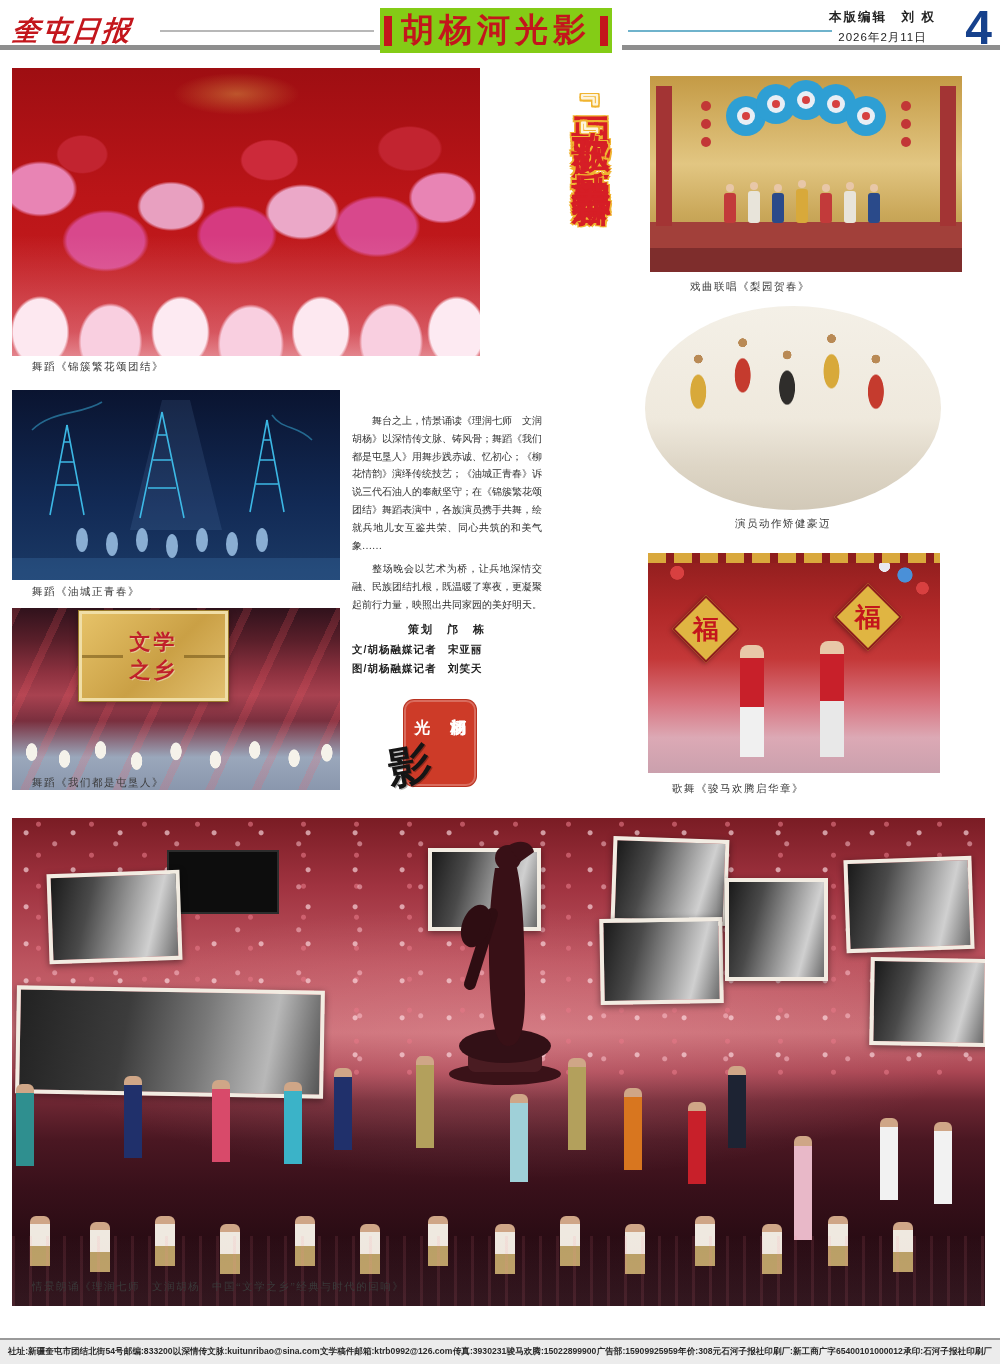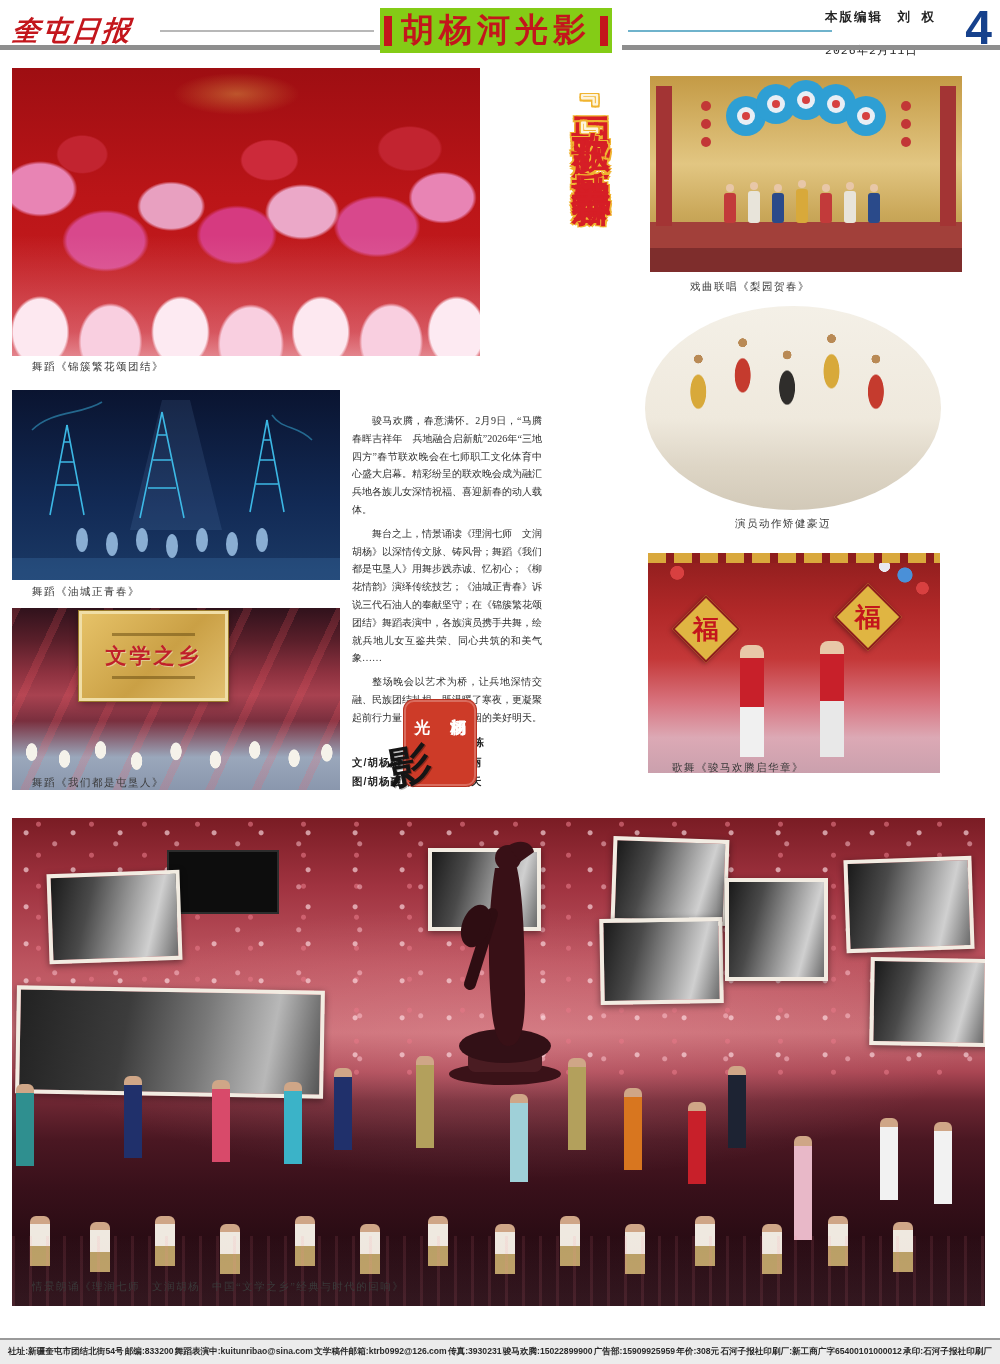--- a/index.html
+++ b/index.html
@@ -10,23 +10,23 @@
             transform:skewX(-6deg);letter-spacing:2px;font-style:italic;}
   .rule{position:absolute;}
   .rule-gray-thin{left:160px;top:30px;width:214px;height:2px;background:#b8b8b8;}
   .rule-blue-thin{left:628px;top:30px;width:204px;height:2px;background:#6fb3cc;}
   .rule-thick{top:45px;height:5px;background:#8e8e8e;}
   .seg-left{left:0;width:588px;}
   .seg-right{left:622px;width:378px;}
   .section-title-wrap{position:absolute;left:380px;top:8px;display:flex;align-items:center;gap:9px;background:#84cc16;padding:0 4px;z-index:2;}
   .tbar{display:inline-block;width:8px;height:30px;background:#c3161c;}
   .stitle{font-size:33px;font-weight:bold;color:#c3161c;letter-spacing:5px;white-space:nowrap;}
-  .edit-info{position:absolute;right:64px;top:9px;text-align:left;font-family:Liberation Mono, monospace;color:#222;}
+  .edit-info{position:absolute;right:64px;top:9px;text-align:center;font-family:Liberation Sans, sans-serif;color:#222;}
   .edit-line{font-size:12.5px;font-weight:bold;letter-spacing:2px;}
-  .date-line{font-size:11.5px;margin-top:17px;letter-spacing:1px;}
+  .date-line{font-size:11.5px;margin-top:4px;letter-spacing:1px;}
   .pagenum{position:absolute;right:8px;top:0px;font-size:48px;font-weight:bold;color:#16418c;
            font-family:"Liberation Sans",sans-serif;}
   
   .photo{position:absolute;overflow:hidden;}
   .caption{position:absolute;font-size:10.5px;color:#3a3a3a;letter-spacing:1.5px;white-space:nowrap;}
   
   .photo1{left:12px;top:68px;width:468px;height:288px;
     background:
       radial-gradient(40px 30px at 15% 30%,#c22430 0 60%,transparent 65%),
       radial-gradient(45px 32px at 55% 32%,#cc2a3a 0 60%,transparent 65%),
@@ -52,21 +52,21 @@
       linear-gradient(180deg,transparent 0%,rgba(245,190,210,.35) 80%,rgba(250,215,228,.55) 100%);}
   
   .photo2{left:12px;top:390px;width:328px;height:190px;background:#0c1838;}
   
   .photo3{left:12px;top:608px;width:328px;height:182px;
     background:
       repeating-linear-gradient(115deg,rgba(255,90,100,.18) 0 8px,transparent 8px 42px),
       linear-gradient(180deg,#30121c 0%,#5a1f2a 18%,#8e3240 36%,#a84250 48%,#7a2f3e 62%,#9aa7bb 82%,#8a97ad 100%);}
   .plaque{position:absolute;left:67px;top:3px;width:143px;height:84px;
     background:linear-gradient(135deg,#e6c268,#caa045 55%,#e2c070);
-    border:3px solid #f0deA6;outline:1px solid #9a7a2a;display:flex;flex-direction:column;
+    border:3px solid #f0deA6;outline:1px solid #9a7a2a;display:flex;flex-direction:row;
     align-items:center;justify-content:center;gap:6px;box-shadow:0 2px 8px rgba(0,0,0,.45);}
   .plaque-line{width:58%;height:3px;background:rgba(110,80,20,.55);}
   .plaque-text{font-size:21px;font-weight:bold;color:#c0202a;letter-spacing:3px;
     text-shadow:1px 1px 0 rgba(255,255,255,.4);}
   .dancers3{position:absolute;left:0;bottom:0;width:100%;height:38%;
     background:
       radial-gradient(9px 14px at 6% 45%,#f5f2ea 0 60%,transparent 66%),
       radial-gradient(9px 14px at 16% 55%,#f5f2ea 0 60%,transparent 66%),
       radial-gradient(9px 14px at 27% 42%,#f5f2ea 0 60%,transparent 66%),
       radial-gradient(9px 14px at 38% 58%,#f5f2ea 0 60%,transparent 66%),
@@ -215,21 +215,20 @@
     <div class="plaque">
       <div class="plaque-line"></div>
       <div class="plaque-text">文学之乡</div>
       <div class="plaque-line"></div>
     </div>
     <div class="dancers3"></div>
   </div>
   <div class="caption" style="left:32px;top:776px;">舞蹈《我们都是屯垦人》</div>
 
   <div class="article">
-    <p>骏马欢腾，春意满怀。2月9日，“马腾春晖吉祥年　兵地融合启新航”2026年“三地四方”春节联欢晚会在七师职工文化体育中心盛大启幕。精彩纷呈的联欢晚会成为融汇兵地各族儿女深情祝福、喜迎新春的动人载体。</p>
     <p>舞台之上，情景诵读《理润七师　文润胡杨》以深情传文脉、铸风骨；舞蹈《我们都是屯垦人》用舞步践赤诚、忆初心；《柳花情韵》演绎传统技艺；《油城正青春》诉说三代石油人的奉献坚守；在《锦簇繁花颂团结》舞蹈表演中，各族演员携手共舞，绘就兵地儿女互鉴共荣、同心共筑的和美气象……</p>
     <p>整场晚会以艺术为桥，让兵地深情交融、民族团结扎根，既温暖了寒夜，更凝聚起前行力量，映照出共同家园的美好明天。</p>
     <div class="credits">
       <div class="credit-plan">策划　邝　栋</div>
       <div class="credit-row">文/胡杨融媒记者　宋亚丽</div>
       <div class="credit-row">图/胡杨融媒记者　刘笑天</div>
     </div>
   </div>
 
   <div class="seal">
@@ -309,21 +308,21 @@
     <div class="p6band"></div>
     <div class="fu-diamond" style="left:34px;top:52px;">
         <span>福</span>
       </div>
     <div class="fu-diamond" style="left:196px;top:40px;">
         <span>福</span>
       </div>
     <div class="p6fig" style="left:92px;top:92px;height:112px;background:linear-gradient(180deg,#e8c7a8 0 13px,#c8202a 13px 62px,#f0f0f0 62px 100%);"></div>
     <div class="p6fig" style="left:172px;top:88px;height:116px;background:linear-gradient(180deg,#e8c7a8 0 13px,#c8202a 13px 60px,#e8e8e8 60px 100%);"></div>
   </div>
-  <div class="caption" style="left:672px;top:761px;font-family:Liberation Serif, serif;">歌舞《骏马欢腾启华章》</div>
+  <div class="caption" style="left:672px;top:782px;font-family:Liberation Serif, serif;">歌舞《骏马欢腾启华章》</div>
 
   <div class="photo photo7">
     <div class="speck"></div>
     <div class="tv"></div>
     <div class="bw" style="left:36px;top:54px;width:125px;height:82px;transform:rotate(-2deg);"></div>
     <div class="bw" style="left:4px;top:170px;width:300px;height:100px;transform:rotate(1deg);background:linear-gradient(100deg,#222,#3c3c3c 35%,#787878 60%,#b8b8b8 82%,#555);"></div>
     <div class="bw" style="left:416px;top:30px;width:105px;height:75px;"></div>
     <div class="bw" style="left:600px;top:20px;width:108px;height:78px;transform:rotate(2deg);"></div>
     <div class="bw" style="left:588px;top:100px;width:115px;height:78px;transform:rotate(-1deg);"></div>
     <div class="bw" style="left:713px;top:60px;width:95px;height:95px;"></div>
@@ -373,21 +372,21 @@
     <div class="kn" style="left:816px;top:398px;"></div>
     <div class="kn" style="left:881px;top:404px;"></div>
 
     <div class="floor-shine"></div>
   </div>
   <div class="caption" style="left:32px;top:1280px;">情景朗诵《理润七师　文润胡杨　中国“文学之乡”经典与时代的回响》</div>
 
   <div class="footer">
     <span>社址:新疆奎屯市团结北街54号</span>
     <span>邮编:833200</span>
-    <span>舞蹈表演中:kuitunribao@sina.com</span>
+    <span>以深情传文脉:kuitunribao@sina.com</span>
     <span>文学稿件邮箱:ktrb0992@126.com</span>
     <span>传真:3930231</span>
     <span>骏马欢腾:15022899900</span>
     <span>广告部:15909925959</span>
     <span>年价:308元</span>
     <span>石河子报社印刷厂:新工商广字65400101000012</span>
     <span>承印:石河子报社印刷厂</span>
   </div>
 
 </div>

